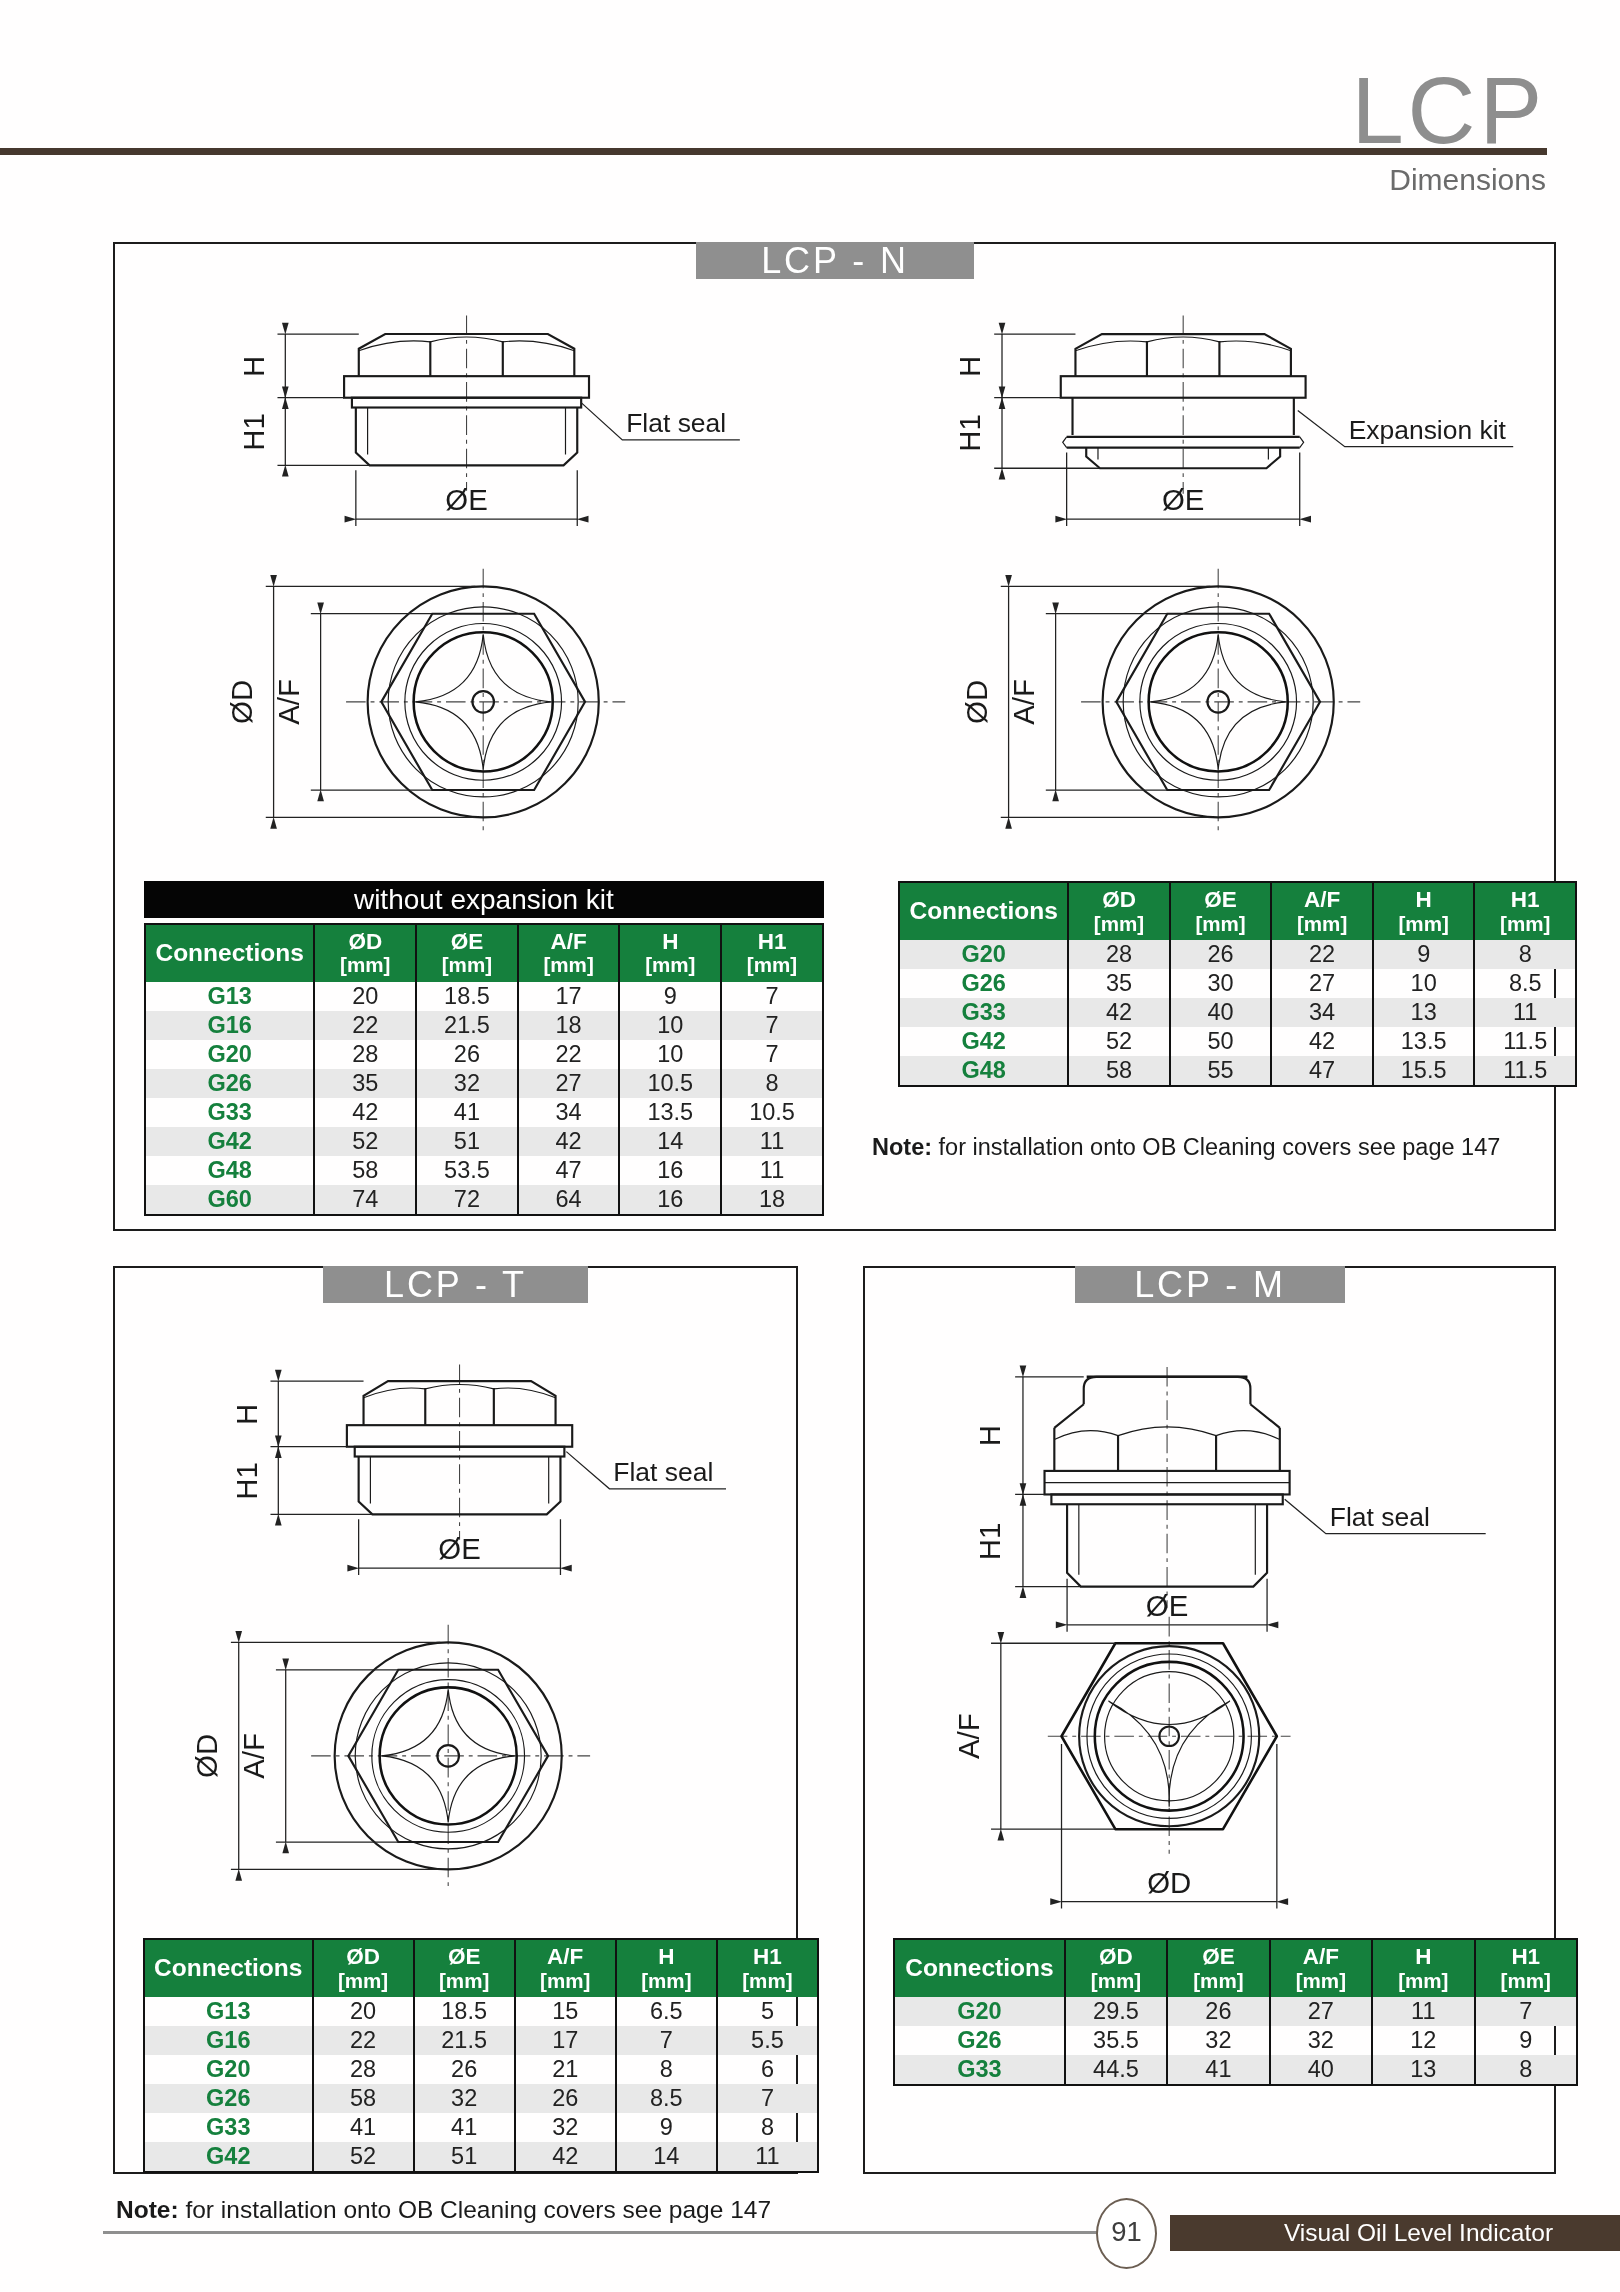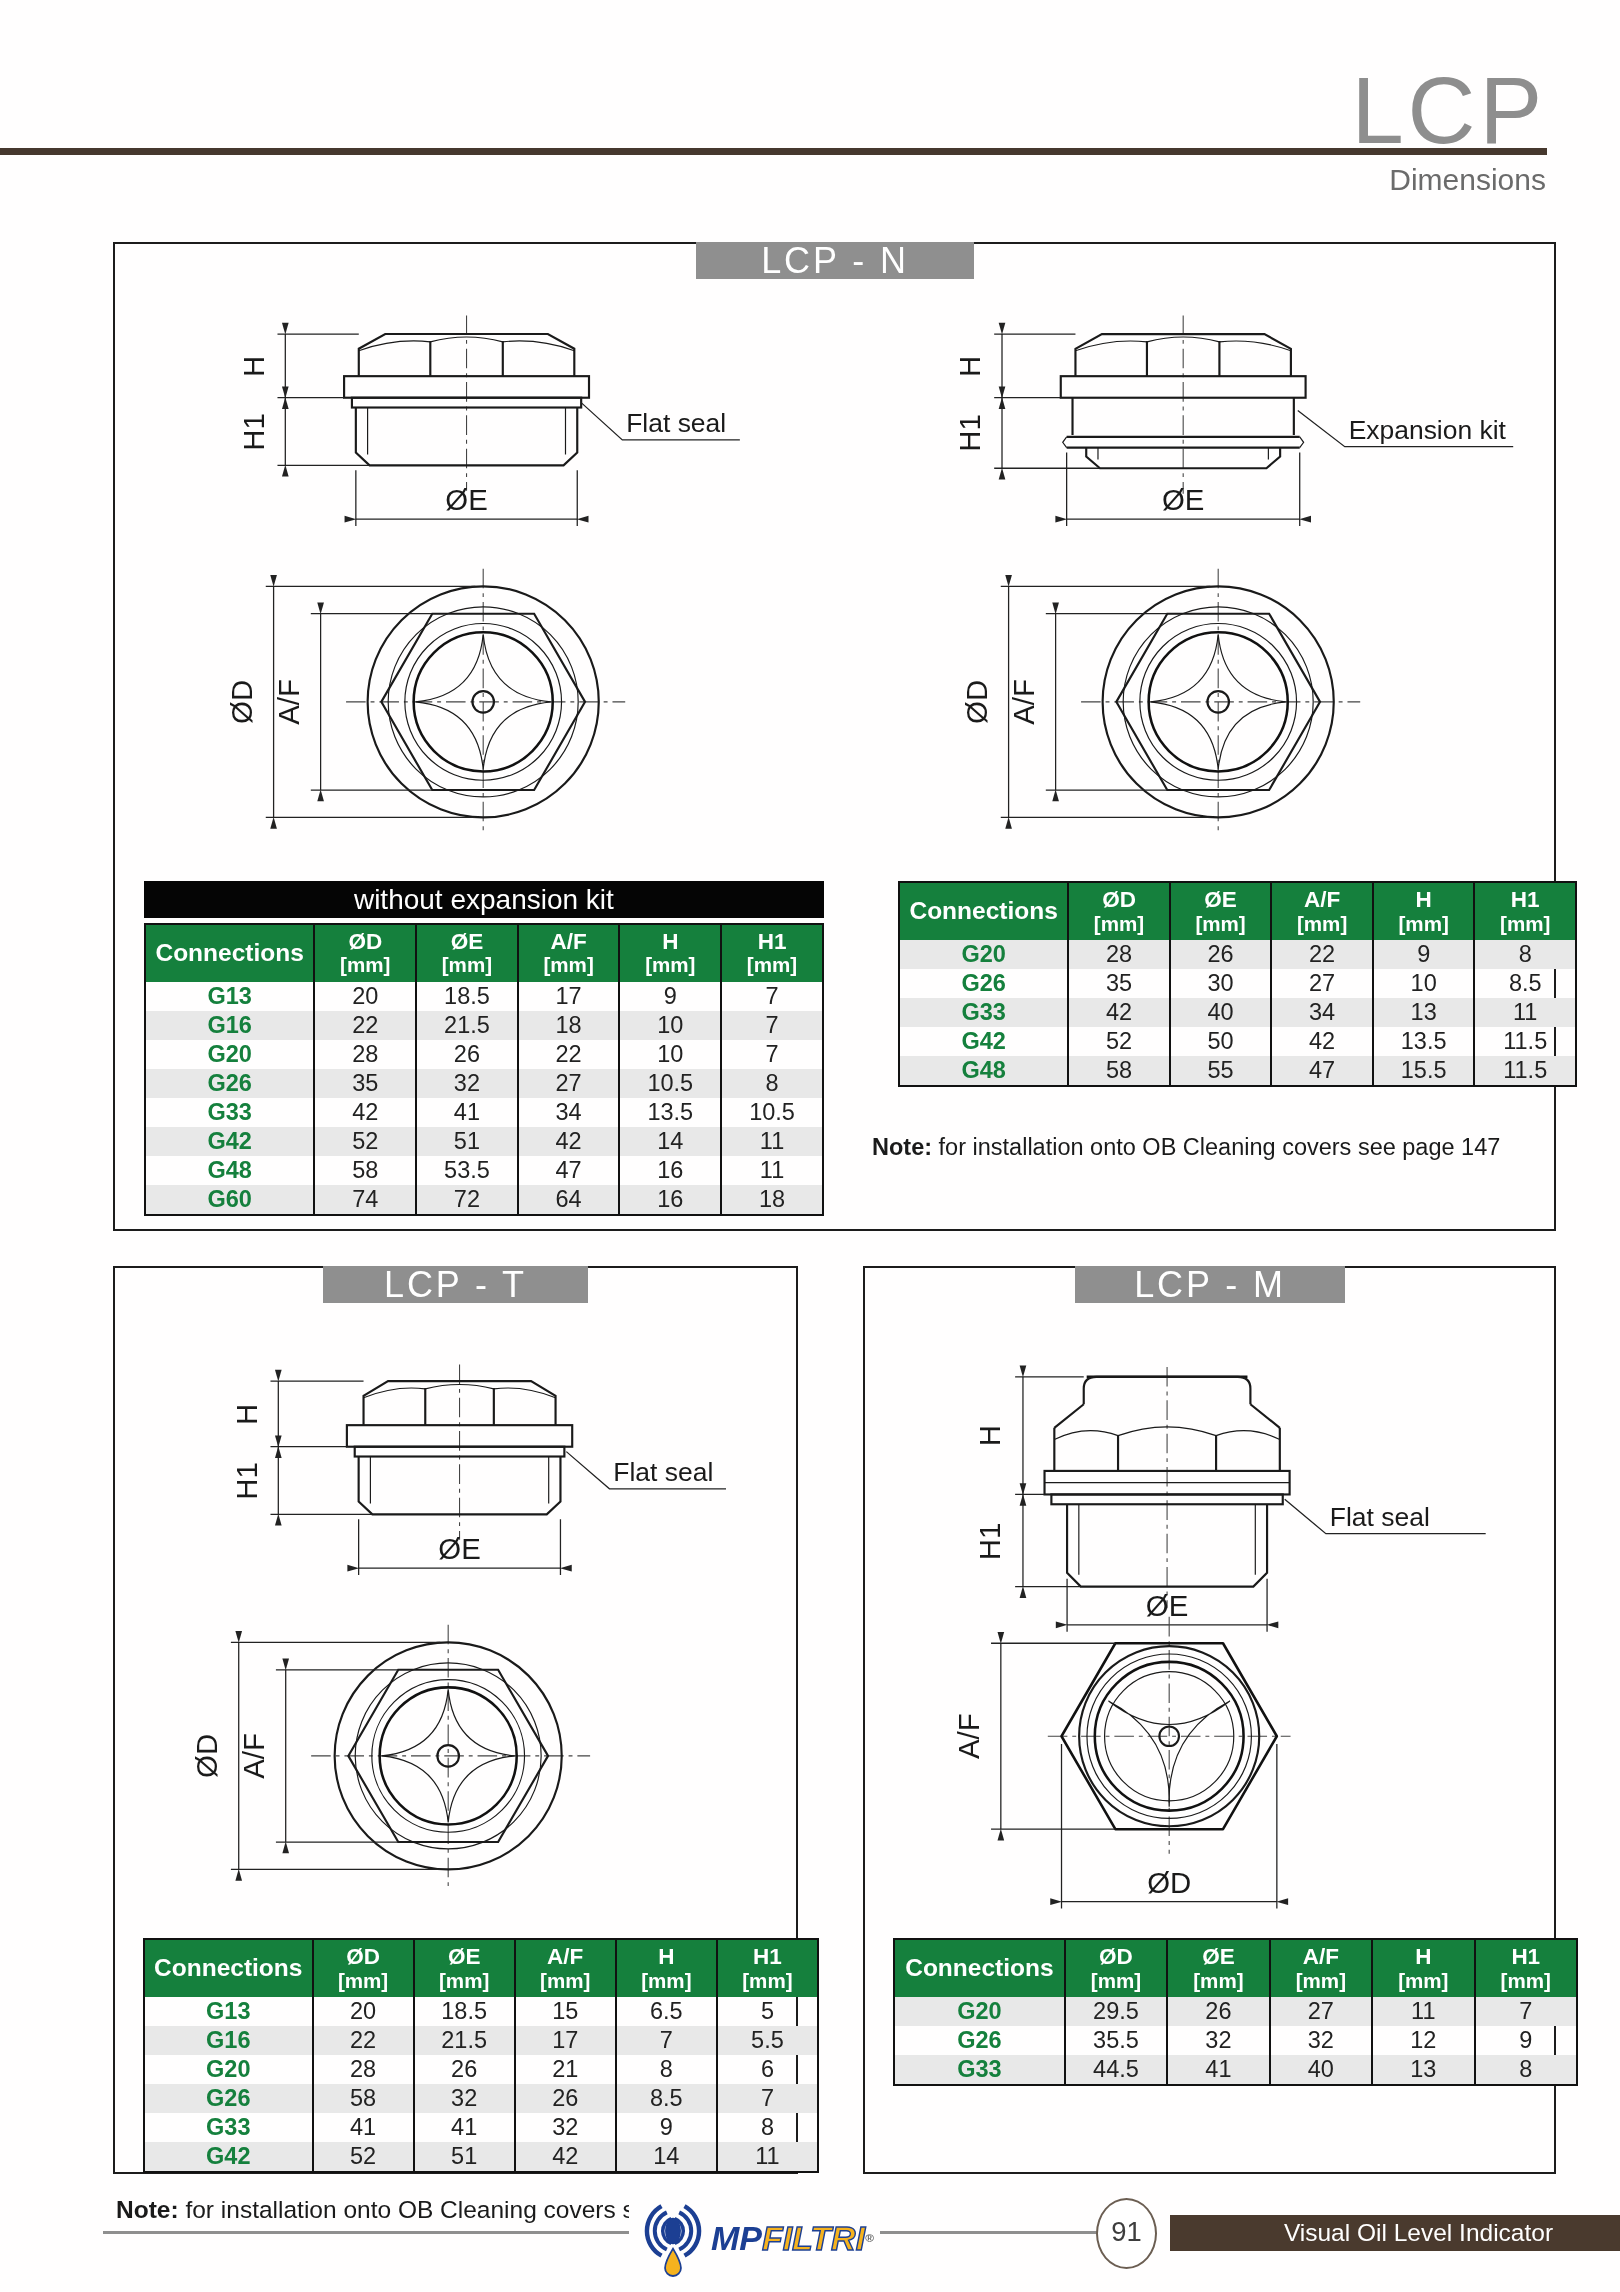--- a/index.html
+++ b/index.html
@@ -551,31 +551,18 @@
       </table>
     </div>
   </div>
 
   <div class="note" style="left:116px;top:2196px;font-size:24.5px">
     <b>Note:</b><span> for installation onto OB Cleaning covers see page 147</span>
   </div>
 
   <div class="footer-rule"></div>
 
-  <div class="logo">
-    <svg width="76" height="82" viewBox="0 0 86 92">
-      <path d="M30,10 A32 32 0 0 0 30,66" fill="none" stroke="#1c3f93" stroke-width="5"></path>
-      <path d="M36,17 A23 23 0 0 0 36,59" fill="none" stroke="#1c3f93" stroke-width="4.5"></path>
-      <path d="M41,24 A15 15 0 0 0 41,52" fill="none" stroke="#1c3f93" stroke-width="4"></path>
-      <path d="M56,10 A32 32 0 0 1 56,66" fill="none" stroke="#1c3f93" stroke-width="5"></path>
-      <path d="M50,17 A23 23 0 0 1 50,59" fill="none" stroke="#1c3f93" stroke-width="4.5"></path>
-      <path d="M45,24 A15 15 0 0 1 45,52" fill="none" stroke="#1c3f93" stroke-width="4"></path>
-      <ellipse cx="43" cy="38" rx="9" ry="15" fill="#1c3f93"></ellipse>
-      <path d="M43,58 C37,68 34,75 34,80 A9 9 0 0 0 52,80 C52,75 49,68 43,58 Z" fill="#f5b21e" stroke="#1c3f93" stroke-width="2"></path>
-    </svg>
-    <div class="logo-text"><span class="logo-mp">MP</span><span class="logo-filtri">FILTRI</span><span class="logo-reg">®</span></div>
-  </div>
 
   <div class="page-badge">91</div>
   <div class="footer-bar">Visual Oil Level Indicator</div>
 
 </div>
 
 
 </body></html>

